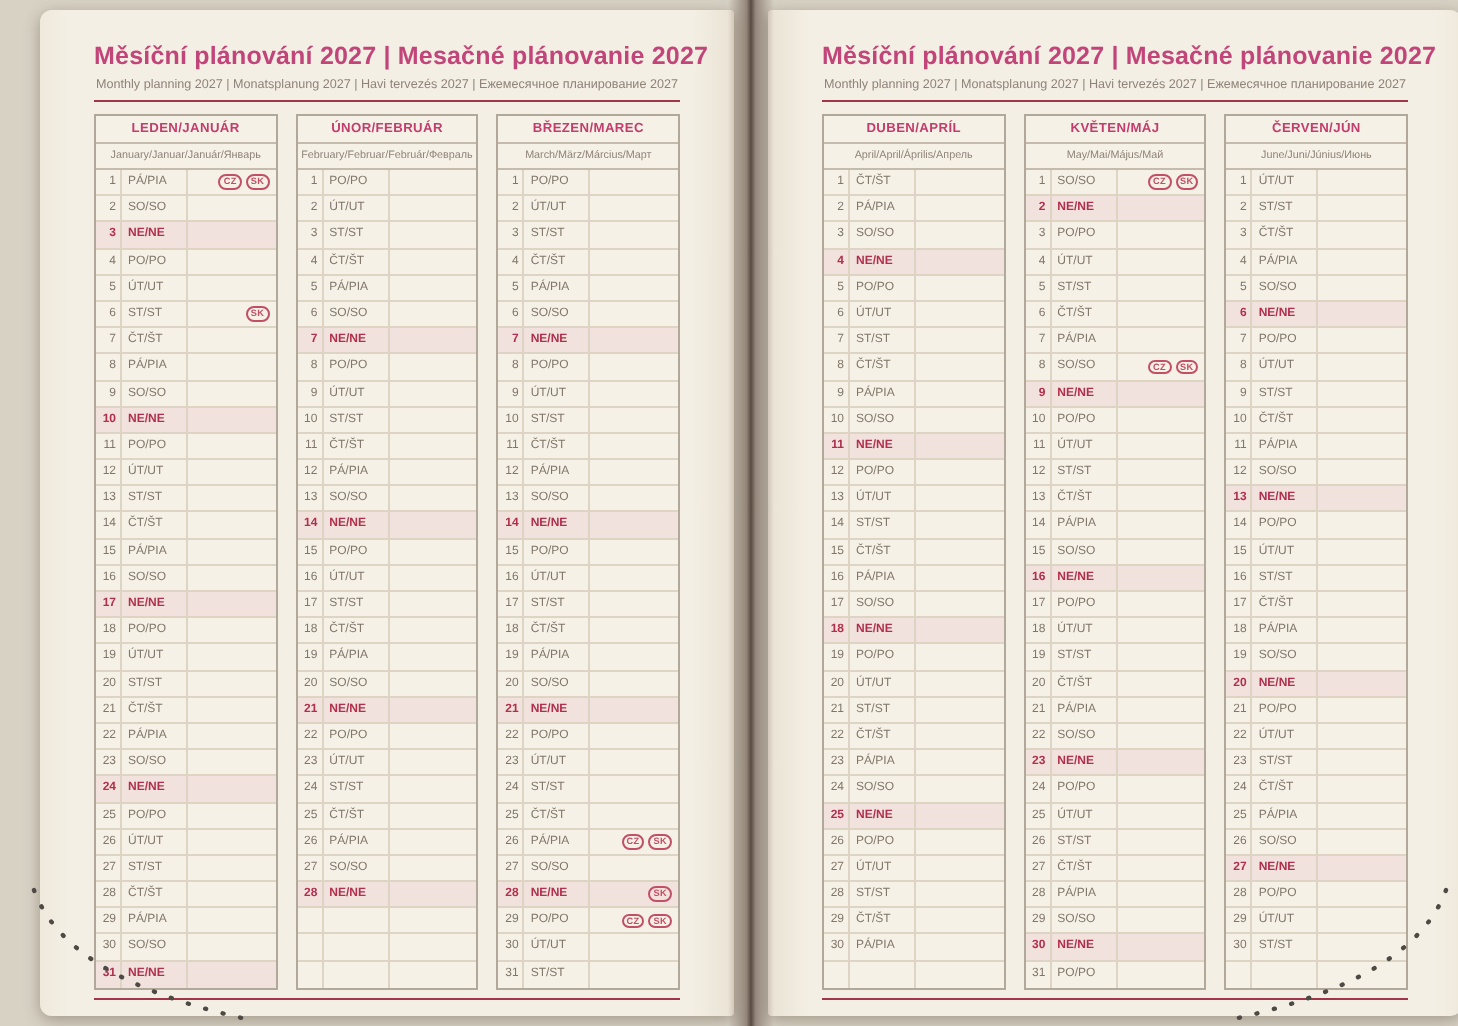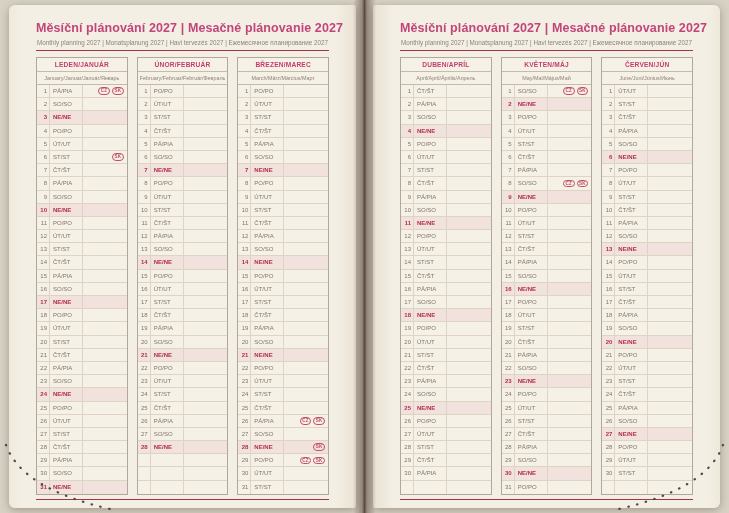--- a/index.html
+++ b/index.html
@@ -2,21 +2,21 @@
 <html><head>
 <meta charset="utf-8">
 <style>
   * { margin:0; padding:0; box-sizing:border-box; }
   html,body { width:729px; height:513px; overflow:hidden; }
   body {
     background:#d8d2c5;
     font-family:"Liberation Sans", sans-serif;
     position:relative;
   }
-  .spread { position:absolute; inset:0; }
+  .spread { position:absolute; inset:0;margin-left:11px; }
   .page {
     position:absolute; top:5px; height:503px; width:347px;
     background:#f4efe4;
     box-shadow:0 2px 8px rgba(60,45,30,.35);
   }
   .page.left  { left:9px;  border-radius:6px 2px 2px 6px;
     background:linear-gradient(90deg,#efe9dc 0%,#f4efe4 4%,#f4efe4 94%,#e9e2d4 100%); }
   .page.right { left:373px; border-radius:2px 6px 6px 2px;
     background:linear-gradient(90deg,#e9e2d4 0%,#f4efe4 6%,#f4efe4 96%,#efe9dc 100%); }
   .gutter {

